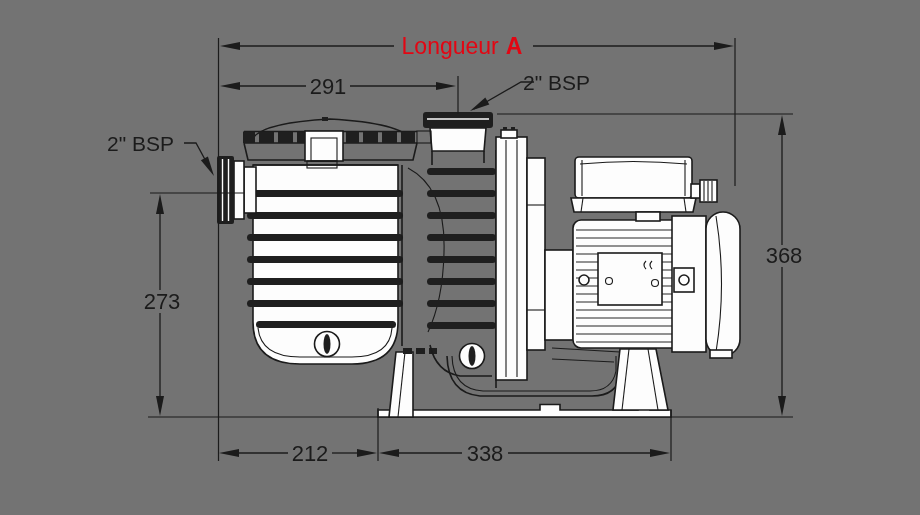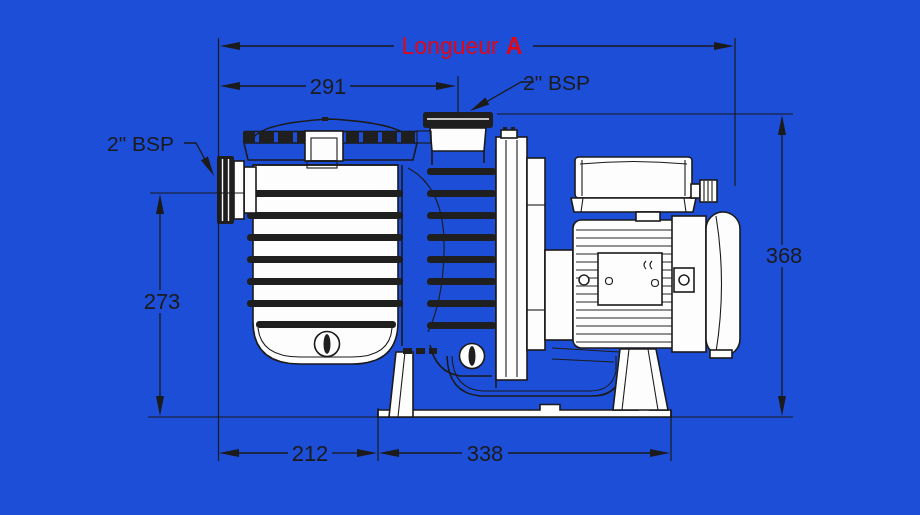--- a/index.html
+++ b/index.html
@@ -1,16 +1,16 @@
 <!DOCTYPE html>
 <html><head>
 <meta charset="utf-8">
 <style>
   html,body{margin:0;padding:0;background:#ffffff;}
-  .canvas{position:relative;width:920px;height:515px;background:#1d4ed8;overflow:hidden;}
+  .canvas{position:relative;width:920px;height:515px;background:#737373;overflow:hidden;}
   svg{display:block;}
   .dim-line{stroke:#1b1b1b;stroke-width:1.3;fill:none;}
   .ext-line{stroke:#1b1b1b;stroke-width:1.2;fill:none;}
   .arrow{fill:#1b1b1b;stroke:none;}
   .outline{stroke:#1b1b1b;stroke-width:1.6;fill:#fdfdfd;}
   .outline-thin{stroke:#1b1b1b;stroke-width:1.1;fill:none;}
   .outline-open{stroke:#1b1b1b;stroke-width:1.6;fill:none;}
   .darkfill{fill:#1f1f1f;stroke:none;}
   .fin{stroke:#262626;stroke-width:1.1;fill:none;}
   .dim-text{font-family:"Liberation Sans",sans-serif;font-size:22px;fill:#1b1b1b;}

